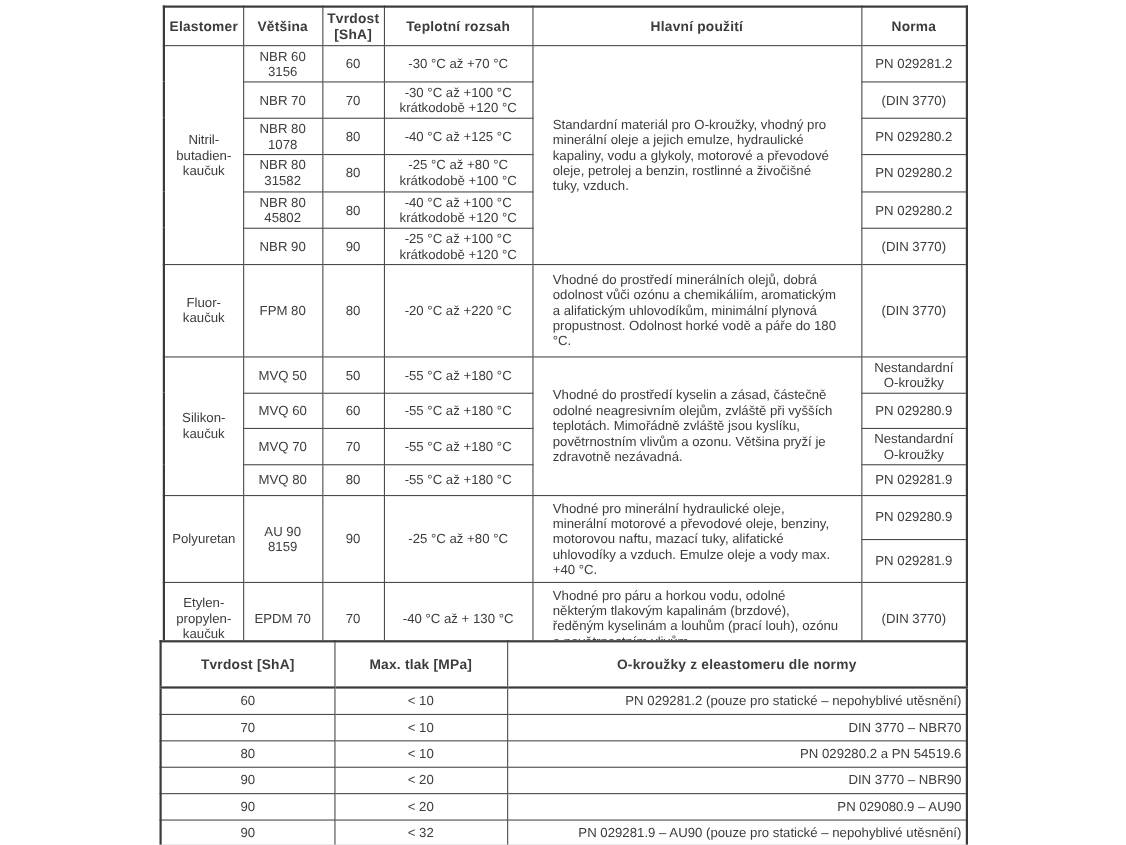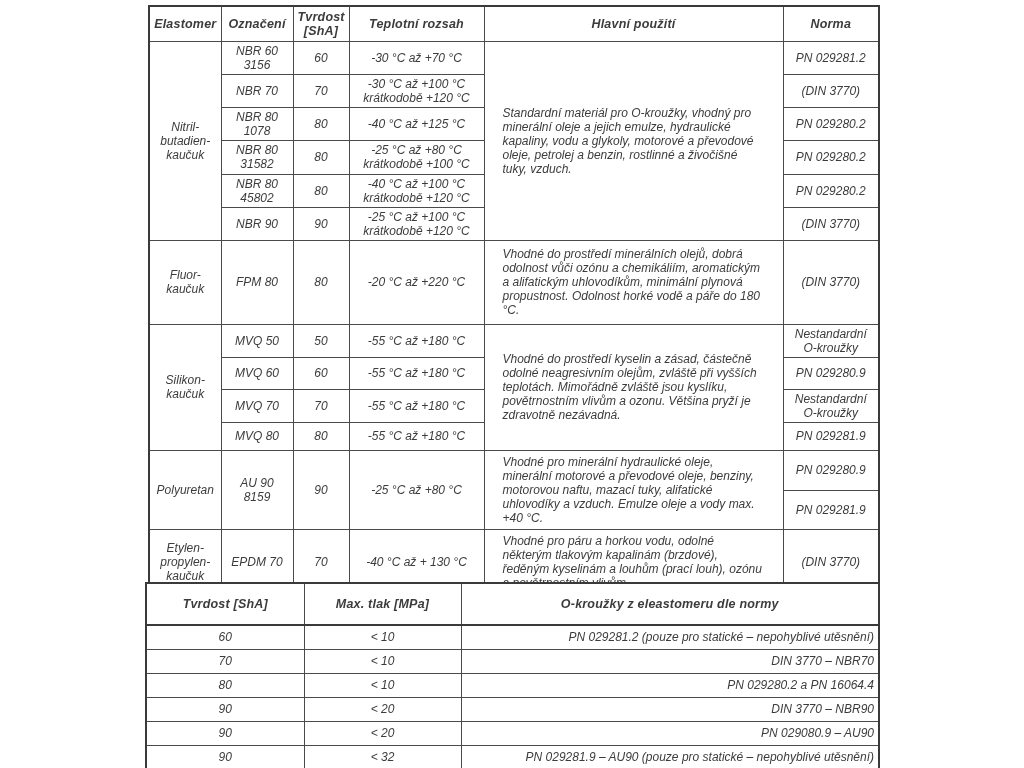--- a/index.html
+++ b/index.html
@@ -10,21 +10,20 @@
     height: 768px;
     font-family: "Liberation Sans", sans-serif;
     color: #3c3c3c;
   }
   .page {
     position: relative;
     width: 1024px;
     height: 768px;
     background: #ffffff;
     overflow: hidden;
-    font-style: italic;
   }
   table {
     position: absolute;
     border-collapse: collapse;
     table-layout: fixed;
     background: #ffffff;
     border: 2px solid #3a3a3a;
   }
   #table1 { left: 148px; top: 5px;   width: 730px; }
   #table2 { left: 145px; top: 582px; width: 733px; }
@@ -67,21 +66,21 @@
       <col style="width:72px">
       <col style="width:72px">
       <col style="width:56px">
       <col style="width:135px">
       <col style="width:299px">
       <col style="width:96px">
     </colgroup>
     <thead>
       <tr>
         <th>Elastomer</th>
-        <th>Označení</th>
+        <th>Většina</th>
         <th>Tvrdost
 [ShA]</th>
         <th>Teplotní rozsah</th>
         <th>Hlavní použití</th>
         <th>Norma</th>
       </tr>
     </thead>
     <tbody id="t1body">
         <tr style="height: 32px;">
           <td rowspan="6">Nitril-
@@ -214,21 +213,21 @@
           <td class="norm-cell">PN 029281.2 (pouze pro statické – nepohyblivé utěsnění)</td>
         </tr>
         <tr>
           <td>70</td>
           <td>&lt; 10</td>
           <td class="norm-cell">DIN 3770 – NBR70</td>
         </tr>
         <tr>
           <td>80</td>
           <td>&lt; 10</td>
-          <td class="norm-cell">PN 029280.2 a PN 16064.4</td>
+          <td class="norm-cell">PN 029280.2 a PN 54519.6</td>
         </tr>
         <tr>
           <td>90</td>
           <td>&lt; 20</td>
           <td class="norm-cell">DIN 3770 – NBR90</td>
         </tr>
         <tr>
           <td>90</td>
           <td>&lt; 20</td>
           <td class="norm-cell">PN 029080.9 – AU90</td>

